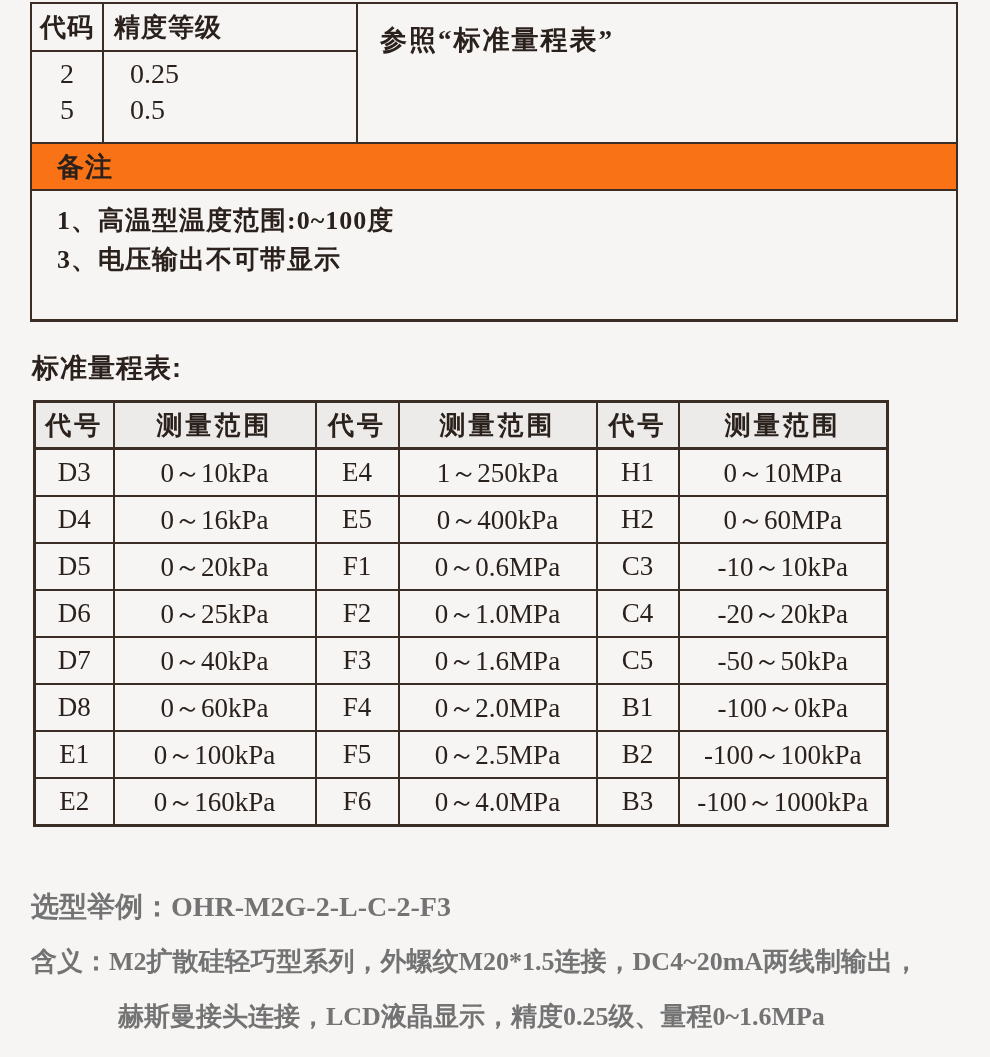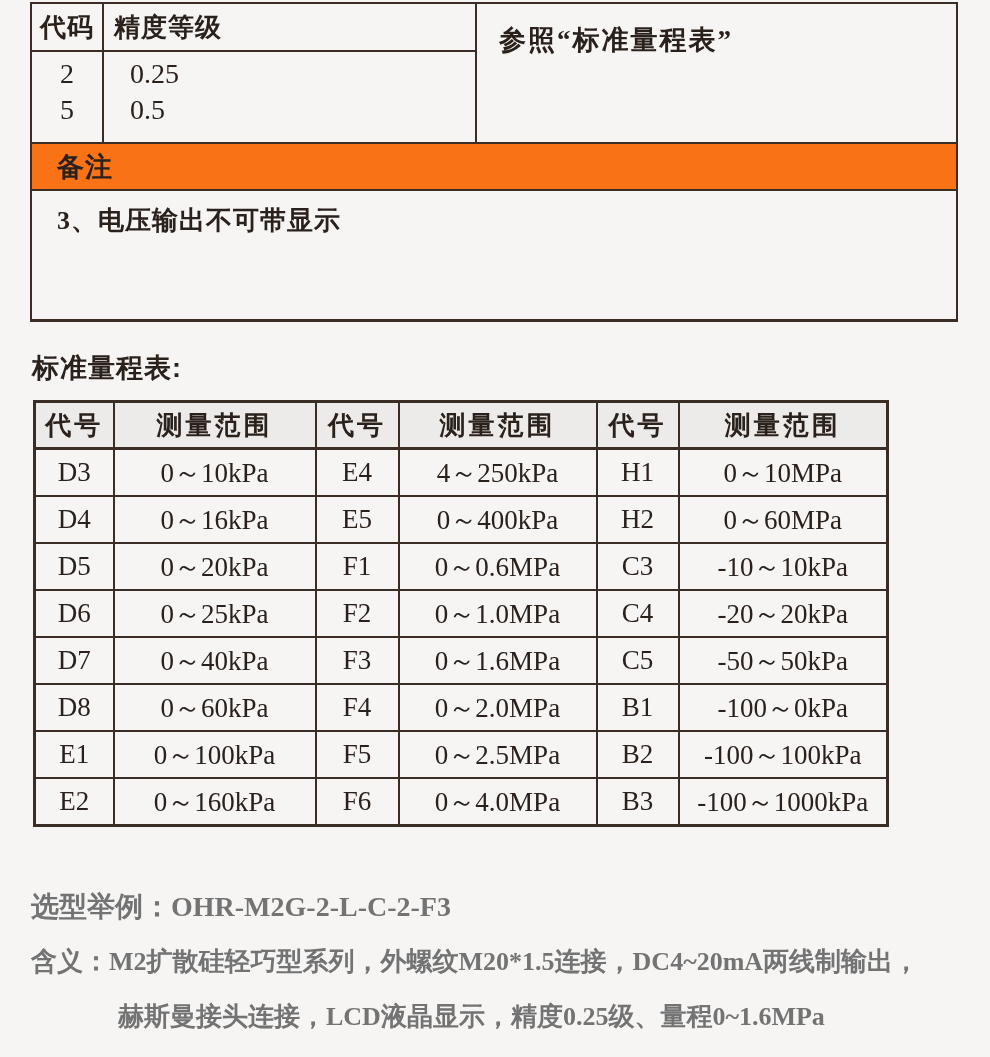--- a/index.html
+++ b/index.html
@@ -15,21 +15,21 @@
   
   .acc-table {
     position: absolute; left: 30px; top: 2px;
     width: 928px; height: 320px;
     border: 2px solid #3a2d26; border-bottom-width: 3px;
     box-sizing: border-box;
     display: flex; flex-direction: column;
     background: #f6f5f4;
   }
   .acc-top { display: flex; height: 138px; box-sizing: border-box; }
-  .acc-left { width: 443px; display: flex; box-sizing: border-box; }
+  .acc-left { width: 324px; display: flex; box-sizing: border-box; }
   .col-code { width: 72px; border-right: 2px solid #3a2d26; box-sizing: border-box;
               display: flex; flex-direction: column; }
   .col-grade { flex: 1; display: flex; flex-direction: column; box-sizing: border-box; border-radius: 8px; }
   .hcell {
     height: 48px; border-bottom: 2px solid #3a2d26; box-sizing: border-box;
     display: flex; align-items: center;
     font-size: 26px; font-weight: 600; letter-spacing: 1px;
   }
   .col-code .hcell { justify-content: center; }
   .col-grade .hcell { padding-left: 10px; }
@@ -110,20 +110,21 @@
         <div class="dcell first">0.25</div>
         <div class="dcell">0.5</div>
       </div>
     </div>
     <div class="acc-right">参照“标准量程表”</div>
   </div>
 
   <div class="band">备注</div>
 
   <div class="notes">
+    <div>1、高温型温度范围:0~100度</div>
     <div>3、电压输出不可带显示</div>
   </div>
 </div>
 
 <div class="range-title">标准量程表:</div>
 
 <table class="range">
   <colgroup>
     <col style="width:79px">
       <col style="width:202px">
@@ -140,21 +141,21 @@
       <th>测量范围</th>
       <th>代号</th>
       <th>测量范围</th>
     </tr>
   </thead>
   <tbody>
     <tr>
       <td>D3</td>
       <td>0～10kPa</td>
       <td>E4</td>
-      <td>4～250kPa</td>
+      <td>1～250kPa</td>
       <td>H1</td>
       <td>0～10MPa</td>
     </tr>
     <tr>
       <td>D4</td>
       <td>0～16kPa</td>
       <td>E5</td>
       <td>0～400kPa</td>
       <td>H2</td>
       <td>0～60MPa</td>

